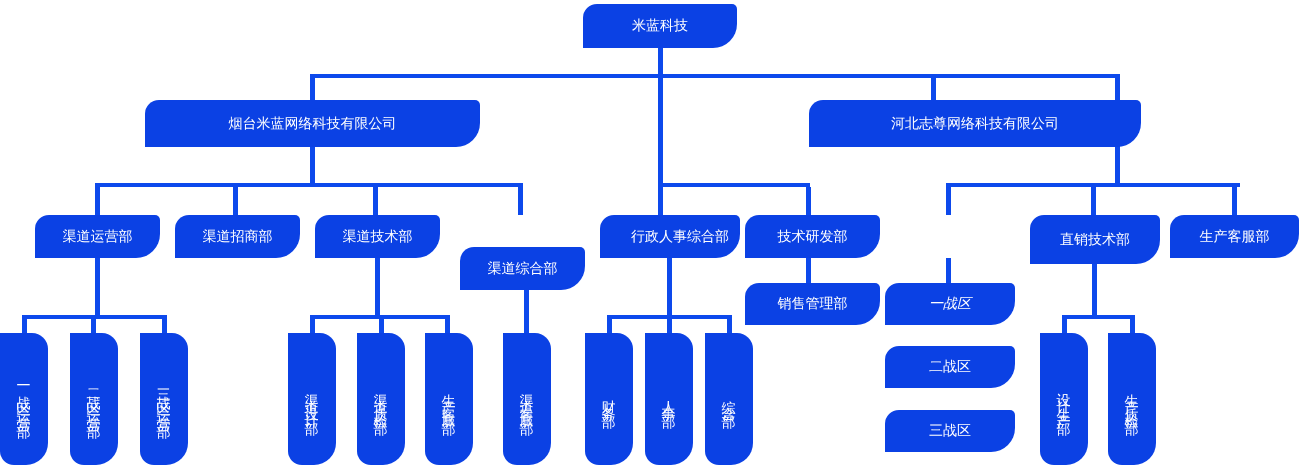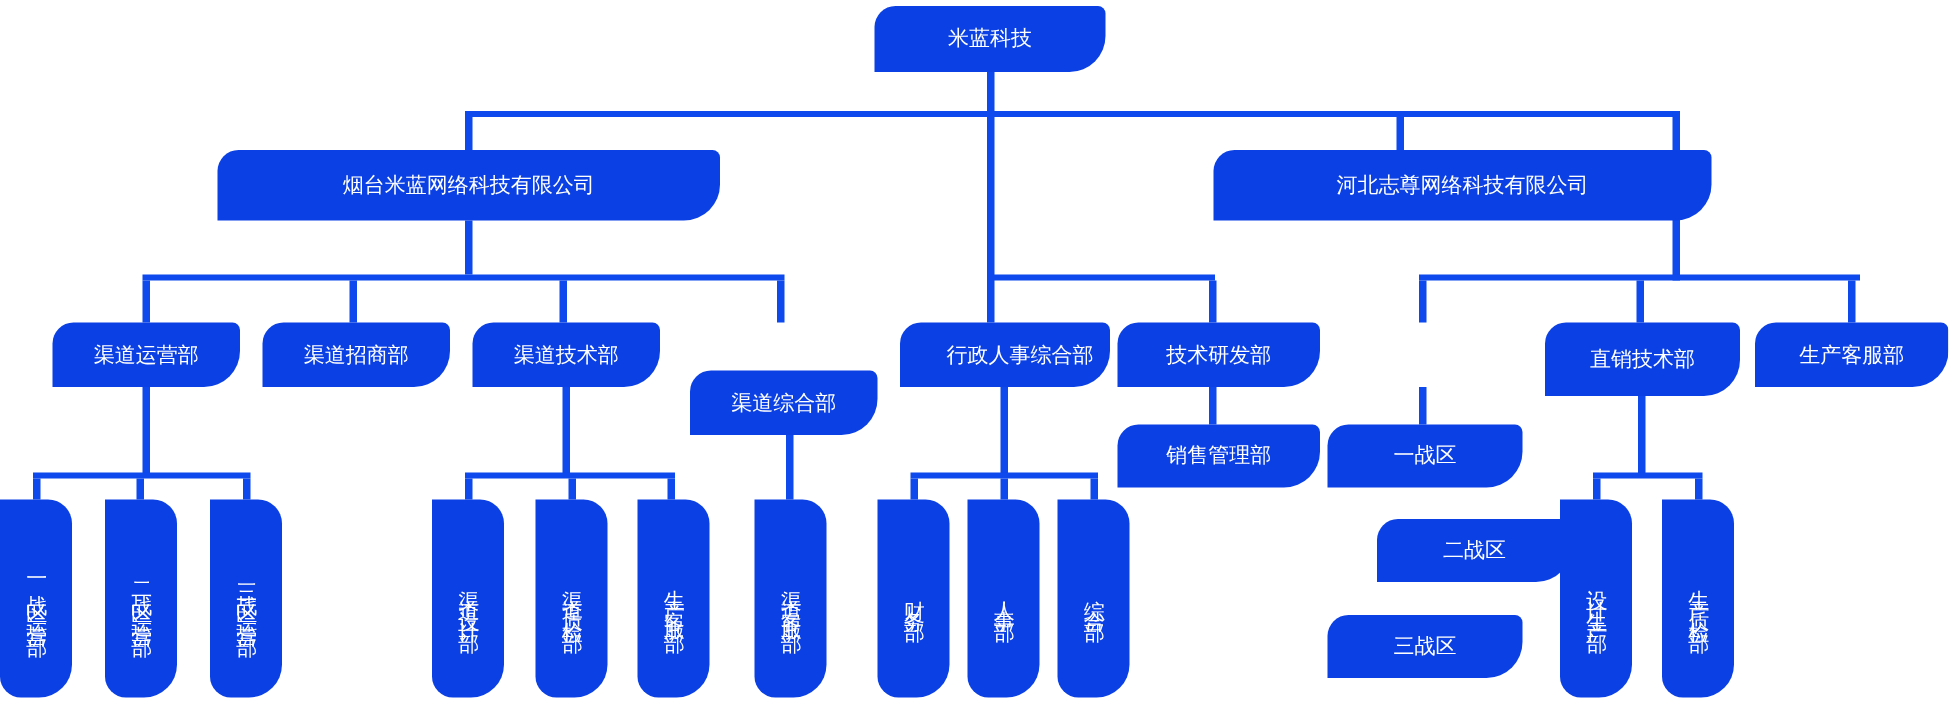--- a/index.html
+++ b/index.html
@@ -83,22 +83,22 @@
   <div class="node hnode" style="left:175px;top:215px;width:125px;height:43px;">渠道招商部</div>
   <div class="node hnode" style="left:35px;top:215px;width:125px;height:43px;">渠道运营部</div>
   <div class="node hnode" style="left:315px;top:215px;width:125px;height:43px;">渠道技术部</div>
   <div class="node hnode" style="left:460px;top:215px;width:125px;height:43px;margin-top:32px;">渠道综合部</div>
   <div class="node hnode" style="left:600px;top:215px;width:140px;height:43px;padding-left:20px;">行政人事综合部</div>
   <div class="node hnode" style="left:745px;top:215px;width:135px;height:43px;">技术研发部</div>
   <div class="node hnode" style="left:1030px;top:215px;width:130px;height:49px;">直销技术部</div>
   <div class="node hnode" style="left:1170px;top:215px;width:129px;height:43px;">生产客服部</div>
 
   <div class="node hnode" style="left:745px;top:283px;width:135px;height:42px;">销售管理部</div>
-  <div class="node hnode" style="left:885px;top:283px;width:130px;height:42px;">一战区</div>
-  <div class="node hnode" style="left:885px;top:346px;width:130px;height:42px;margin-left:33px;">二战区</div>
+  <div class="node hnode" style="left:885px;top:283px;width:130px;height:42px;font-style:italic;">一战区</div>
+  <div class="node hnode" style="left:885px;top:346px;width:130px;height:42px;">二战区</div>
   <div class="node hnode" style="left:885px;top:410px;width:130px;height:42px;">三战区</div>
 
   <div class="node vnode" style="left:0px;top:333px;width:48px;height:132px;">一战区运营部</div>
   <div class="node vnode" style="left:70px;top:333px;width:48px;height:132px;">二战区运营部</div>
   <div class="node vnode" style="left:140px;top:333px;width:48px;height:132px;">三战区运营部</div>
   <div class="node vnode" style="left:288px;top:333px;width:48px;height:132px;">渠道设计部</div>
   <div class="node vnode" style="left:357px;top:333px;width:48px;height:132px;">渠道质检部</div>
   <div class="node vnode" style="left:425px;top:333px;width:48px;height:132px;">生产客服部</div>
   <div class="node vnode" style="left:503px;top:333px;width:48px;height:132px;">渠道客服部</div>
   <div class="node vnode" style="left:585px;top:333px;width:48px;height:132px;">财务部</div>

